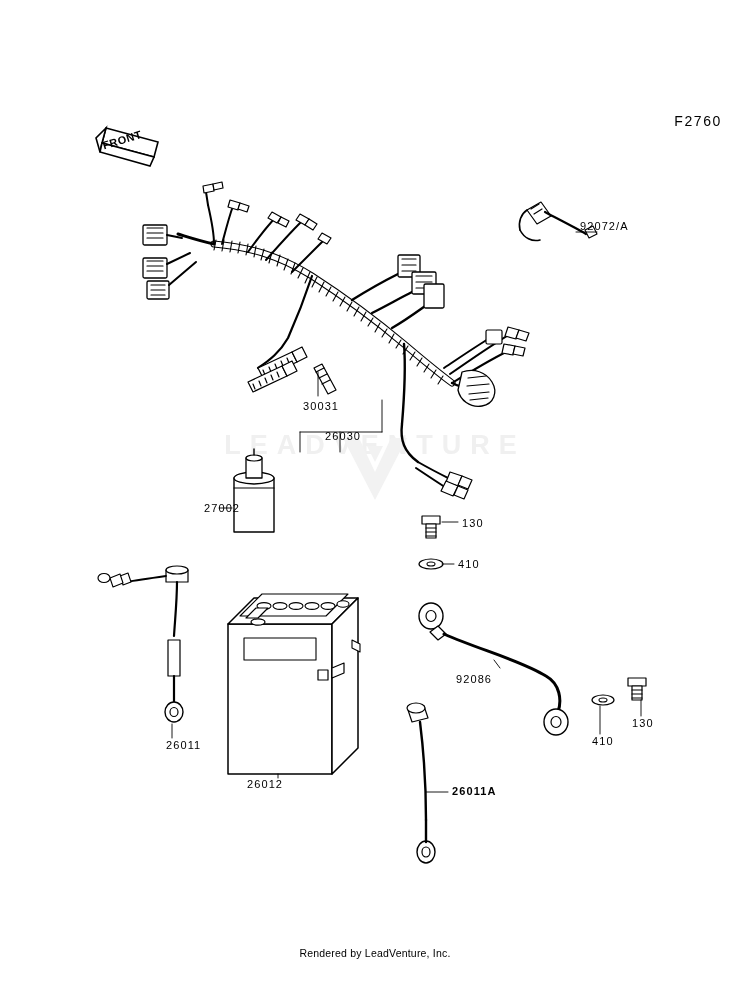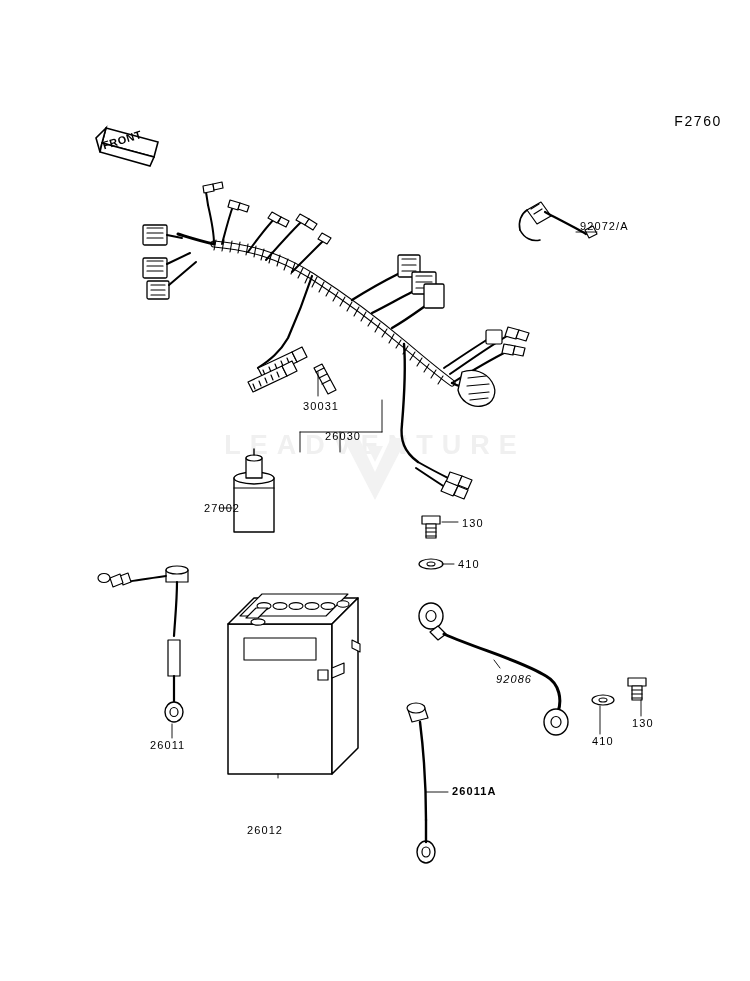--- a/index.html
+++ b/index.html
@@ -336,20 +336,21 @@
   </svg>
 
   <div class="diagram-code">F2760</div>
 
   <div class="label" style="left:580px; top:220px;">92072/A</div>
   <div class="label" style="left:303px; top:400px;">30031</div>
   <div class="label" style="left:325px; top:430px;">26030</div>
   <div class="label" style="left:180px; top:502px;margin-left:24px;">27002</div>
   <div class="label" style="left:462px; top:517px;">130</div>
   <div class="label" style="left:458px; top:558px;">410</div>
-  <div class="label" style="left:496px; top:673px;font-style:italic;">92086</div>
+  <div class="label" style="left:456px; top:673px;">92086</div>
   <div class="label" style="left:632px; top:717px;">130</div>
   <div class="label" style="left:592px; top:735px;">410</div>
-  <div class="label" style="left:150px; top:739px;">26011</div>
-  <div class="label" style="left:247px; top:778px;margin-top:46px;">26012</div>
+  <div class="label" style="left:166px; top:739px;">26011</div>
+  <div class="label" style="left:247px; top:778px;">26012</div>
   <div class="label" style="left:452px; top:785px;font-weight:bold;">26011A</div>
 
+  <div class="footer">Rendered by LeadVenture, Inc.</div>
 </div>
 
 </body></html>

